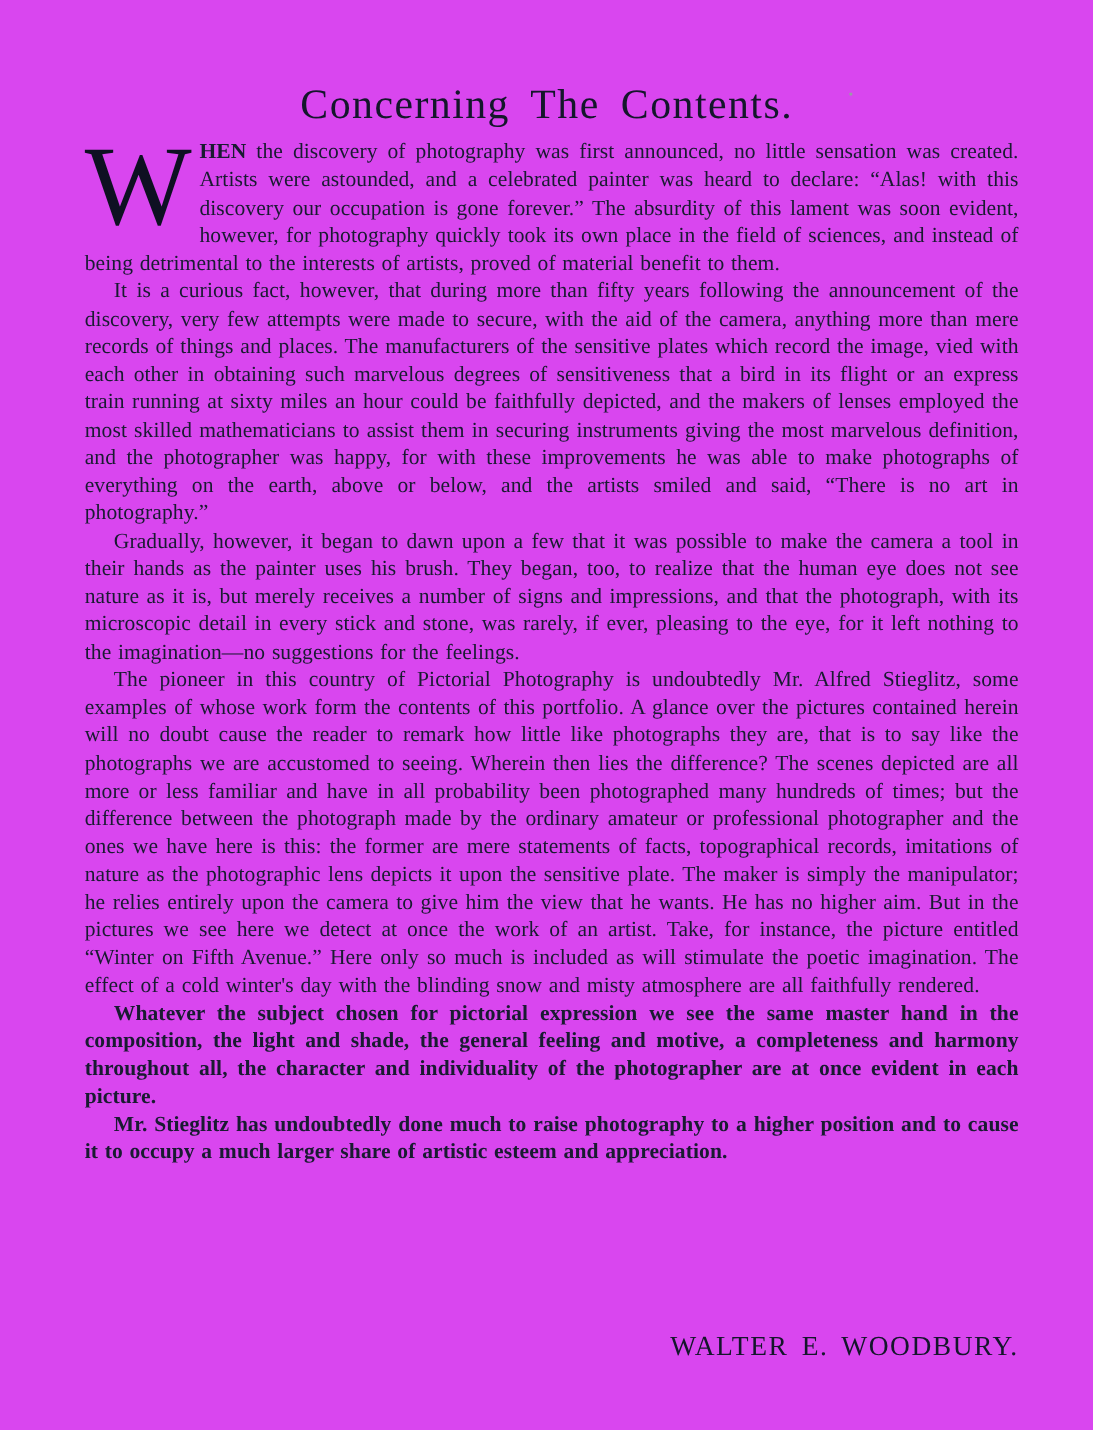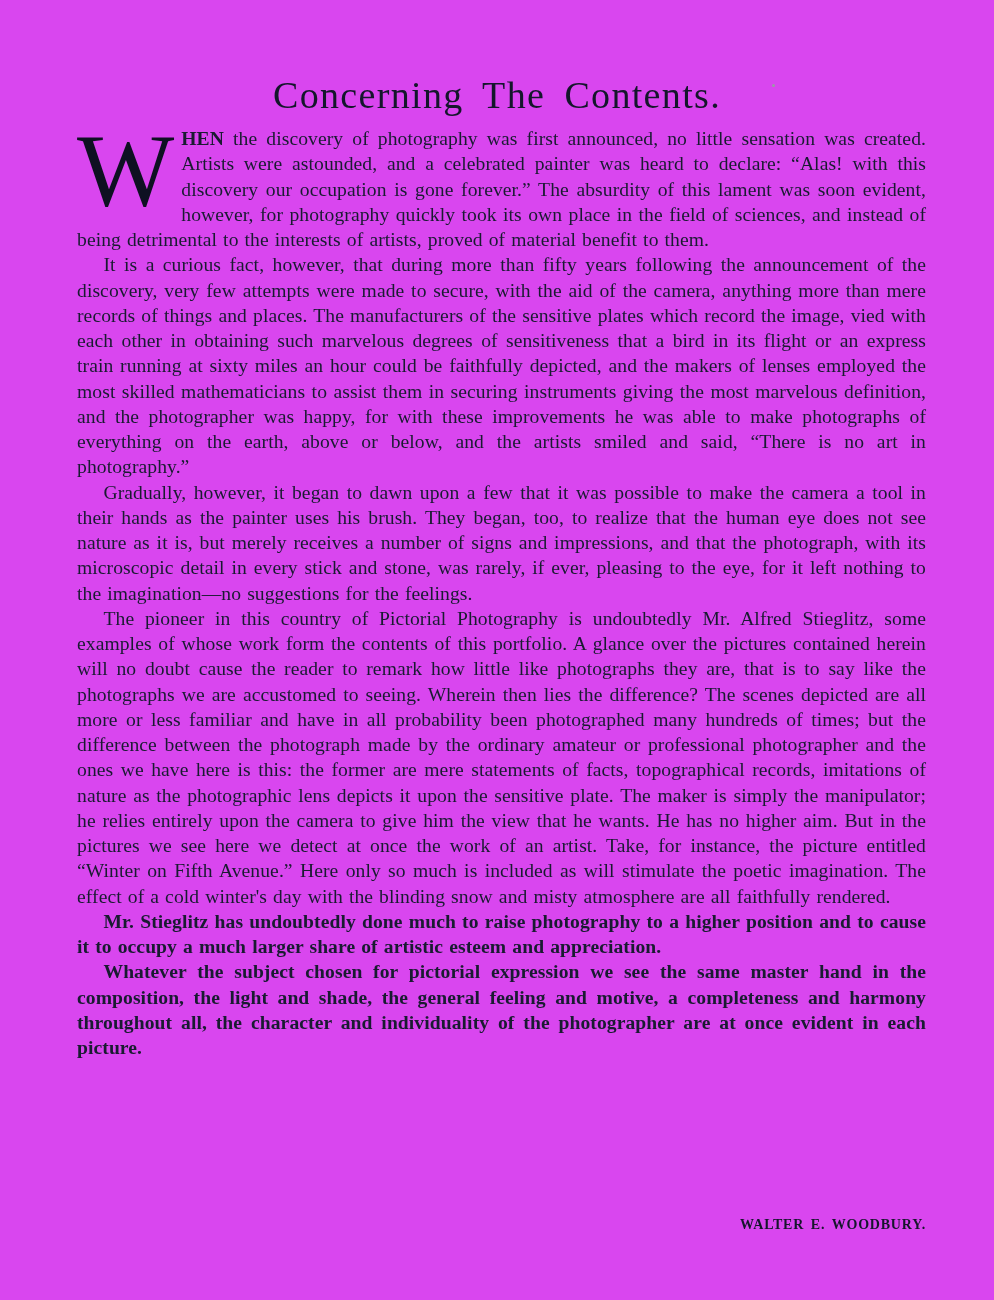--- a/index.html
+++ b/index.html
@@ -91,23 +91,23 @@
   
   #signature-block {
     position: absolute;
     left: 77px;
     top: 1212px;
     width: 849px;
     text-align: right;
   }
 
   #signature {
-    font-size: 14px;
+    font-size: 25px;
     line-height: 26px;
-    font-weight: 700;
+    font-weight: 400;
     letter-spacing: 0.055em;
     word-spacing: 0.18em;
     color: #14162b;
   }
 </style>
 </head>
 <body>
 
 <div id="page">
 
@@ -120,23 +120,23 @@
   <div id="body-block">
 
     <p class="para" id="para-1"><span id="drop-cap">W</span><span class="ink-semi">HEN</span><span> the discovery of photography was first announced, no little sensation was created.  Artists were astounded, and a celebrated painter was heard to declare: “Alas! with this discovery our occupation is gone forever.”  The absurdity of this lament was soon evident, however, for photography quickly took its own place in the field of sciences, and instead of being detrimental to the interests of artists, proved of material benefit to them.</span></p>
 
     <p class="para" id="para-2">It is a curious fact, however, that during more than fifty years following the announcement of the discovery, very few attempts were made to secure, with the aid of the camera, anything more than mere records of things and places.  The manufacturers of the sensitive plates which record the image, vied with each other in obtaining such marvelous degrees of sensitiveness that a bird in its flight or an express train running at sixty miles an hour could be faithfully depicted, and the makers of lenses employed the most skilled mathematicians to assist them in securing instruments giving the most marvelous definition, and the photographer was happy, for with these improvements he was able to make photographs of everything on the earth, above or below, and the artists smiled and said, “There is no art in photography.”</p>
 
     <p class="para" id="para-3">Gradually, however, it began to dawn upon a few that it was possible to make the camera a tool in their hands as the painter uses his brush.  They began, too, to realize that the human eye does not see nature as it is, but merely receives a number of signs and impressions, and that the photograph, with its microscopic detail in every stick and stone, was rarely, if ever, pleasing to the eye, for it left nothing to the imagination—no suggestions for the feelings.</p>
 
     <p class="para" id="para-4">The pioneer in this country of Pictorial Photography is undoubtedly Mr. Alfred Stieglitz, some examples of whose work form the contents of this portfolio.  A glance over the pictures contained herein will no doubt cause the reader to remark how little like photographs they are, that is to say like the photographs we are accustomed to seeing. Wherein then lies the difference?  The scenes depicted are all more or less familiar and have in all probability been photographed many hundreds of times; but the difference between the photograph made by the ordinary amateur or professional photographer and the ones we have here is this: the former are mere statements of facts, topographical records, imitations of nature as the photographic lens depicts it upon the sensitive plate. The maker is simply the manipulator; he relies entirely upon the camera to give him the view that he wants.  He has no higher aim.  But in the pictures we see here we detect at once the work of an artist.  Take, for instance, the picture entitled “Winter on Fifth Avenue.”  Here only so much is included as will stimulate the poetic imagination.  The effect of a cold winter's day with the blinding snow and misty atmosphere are all faithfully rendered.</p>
 
+    <p class="para ink-semi" id="para-5">Whatever the subject chosen for pictorial expression we see the same master hand in the composition, the light and shade, the general feeling and motive, a completeness and harmony throughout all, the character and individuality of the photographer are at once evident in each picture.</p>
+
     <p class="para ink-semi" id="para-6">Mr. Stieglitz has undoubtedly done much to raise photography to a higher position and to cause it to occupy a much larger share of artistic esteem and appreciation.</p>
-
-    <p class="para ink-semi" id="para-5">Whatever the subject chosen for pictorial expression we see the same master hand in the composition, the light and shade, the general feeling and motive, a completeness and harmony throughout all, the character and individuality of the photographer are at once evident in each picture.</p>
 
   </div>
 
   <div id="signature-block">
     <span id="signature">WALTER E. WOODBURY.</span>
   </div>
 
 </div>
 
 </body></html>

